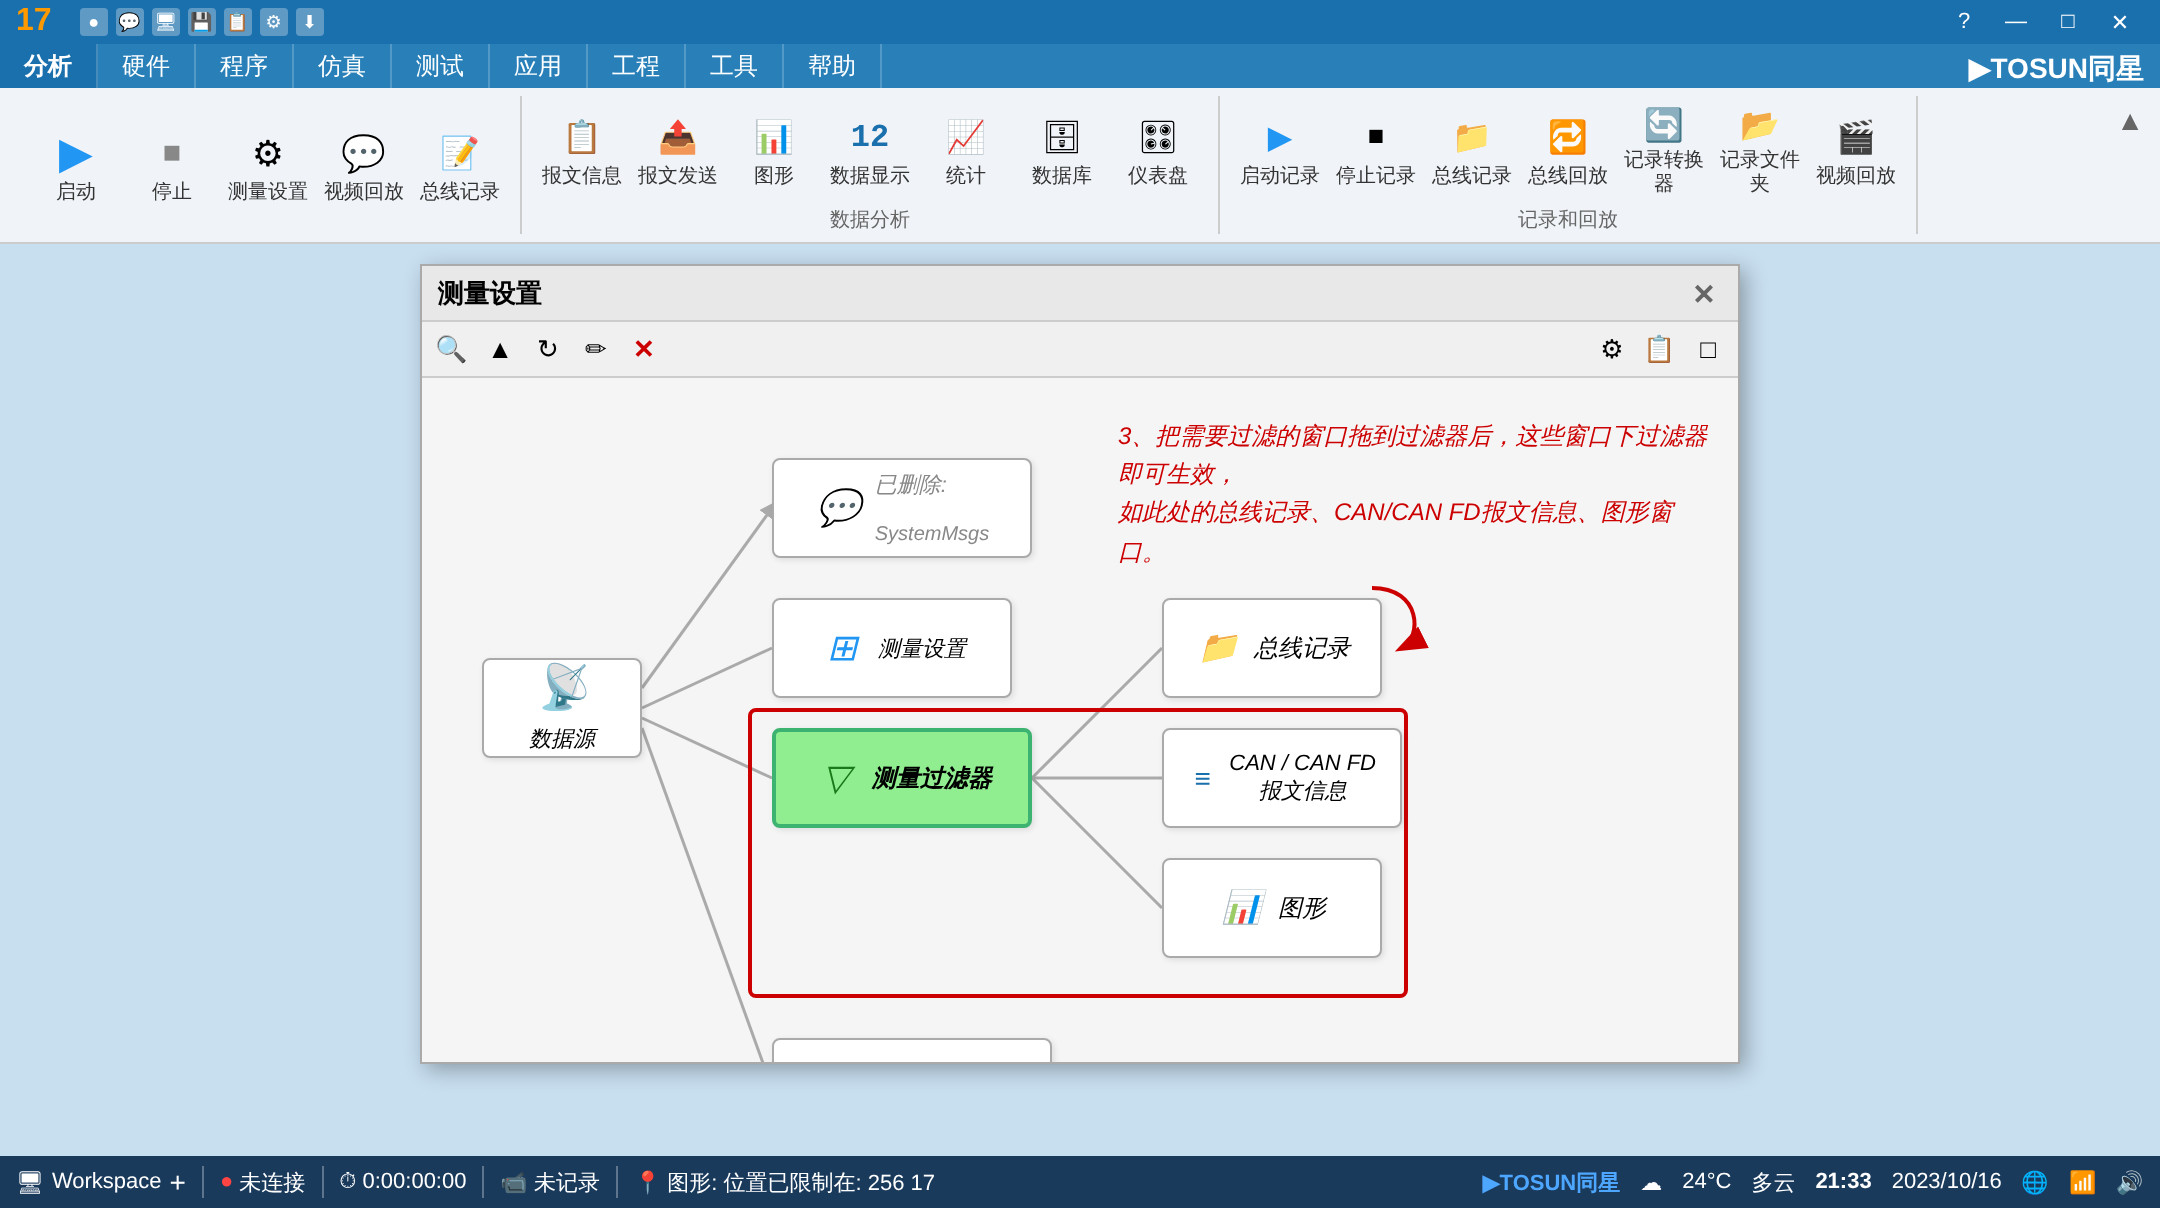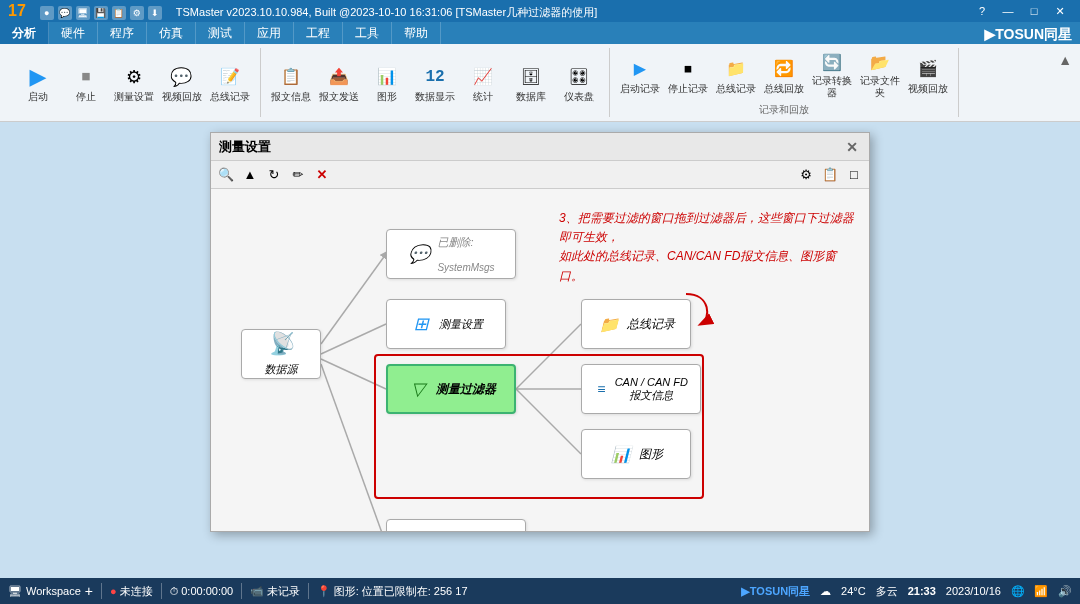--- a/index.html
+++ b/index.html
@@ -17,21 +17,21 @@
     .title-bar {
       height: 22px;
       background: #1a6fad;
       display: flex;
       align-items: center;
       justify-content: space-between;
       padding: 0 8px;
       color: white;
       font-size: 11px;
     }
-    .title-bar-left { display: flex; align-items: flex-end; gap: 6px; }
+    .title-bar-left { display: flex; align-items: center; gap: 6px; }
     .title-bar-icons { display: flex; gap: 4px; }
     .title-bar-icon { width: 14px; height: 14px; background: rgba(255,255,255,0.3); border-radius: 2px; display: flex; align-items: center; justify-content: center; font-size: 9px; color: white; cursor: pointer; }
     .title-bar-right { display: flex; gap: 2px; }
     .win-btn { width: 24px; height: 18px; display: flex; align-items: center; justify-content: center; font-size: 11px; color: white; cursor: pointer; }
 
     
     .tab-bar {
       height: 22px;
       background: #2980b9;
       display: flex;
@@ -338,21 +338,20 @@
     <span class="app-logo">17</span>
     <div class="title-bar-icons">
       <div class="title-bar-icon">●</div>
       <div class="title-bar-icon">💬</div>
       <div class="title-bar-icon">🖥</div>
       <div class="title-bar-icon">💾</div>
       <div class="title-bar-icon">📋</div>
       <div class="title-bar-icon">⚙</div>
       <div class="title-bar-icon">⬇</div>
     </div>
-    <span style="margin-left:8px;">TSMaster v2023.10.10.984, Built @2023-10-10 16:31:06 [TSMaster几种过滤器的使用]</span>
   </div>
   <div class="title-bar-right">
     <div class="win-btn">?</div>
     <div class="win-btn">—</div>
     <div class="win-btn">□</div>
     <div class="win-btn">✕</div>
   </div>
 </div>
 
 <div class="tab-bar">
@@ -419,20 +418,21 @@
       </div>
       <div class="tb-btn">
         <div class="tb-btn-icon" style="font-size:16px;">🗄</div>
         <div class="tb-btn-label">数据库</div>
       </div>
       <div class="tb-btn">
         <div class="tb-btn-icon" style="font-size:16px;">🎛</div>
         <div class="tb-btn-label">仪表盘</div>
       </div>
     </div>
+    <div class="toolbar-group-label">数据分析</div>
   </div>
 
   <div class="toolbar-group">
     <div class="toolbar-group-items">
       <div class="tb-btn">
         <div class="tb-btn-icon" style="font-size:16px;color:#2196F3;">▶</div>
         <div class="tb-btn-label">启动记录</div>
       </div>
       <div class="tb-btn">
         <div class="tb-btn-icon" style="font-size:16px;">⏹</div>

